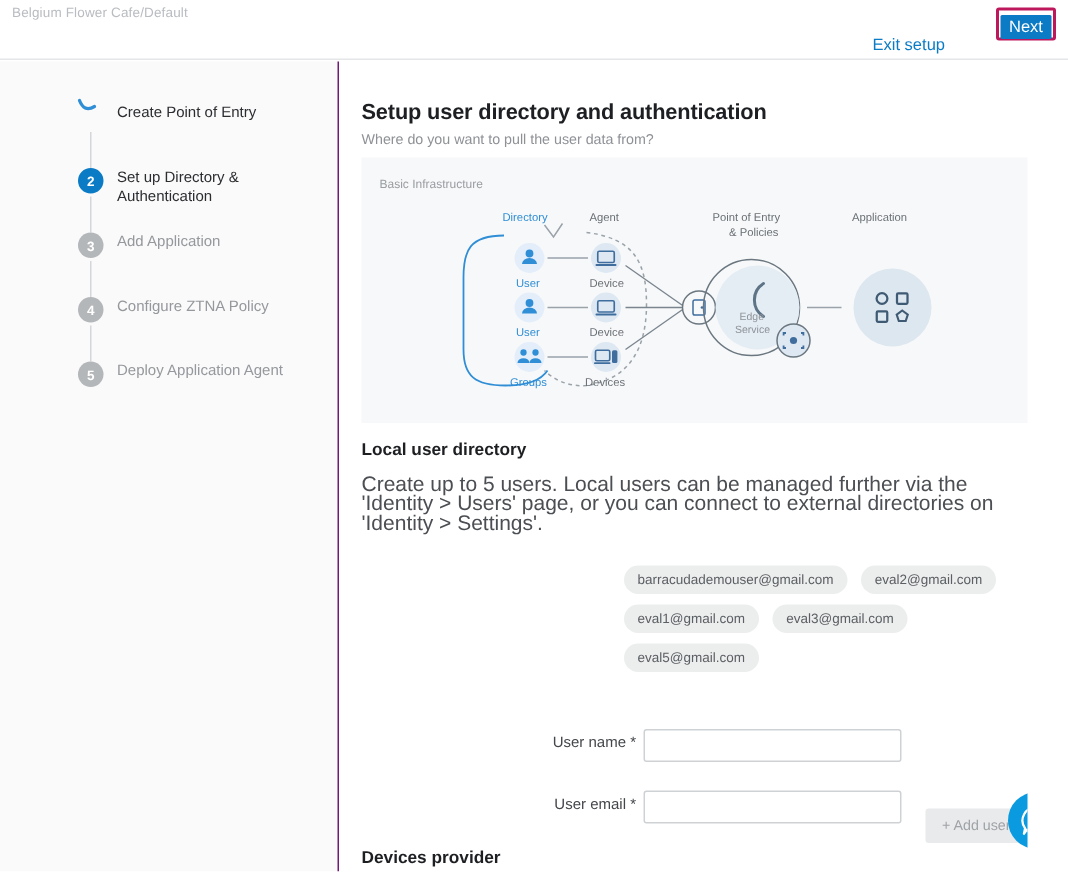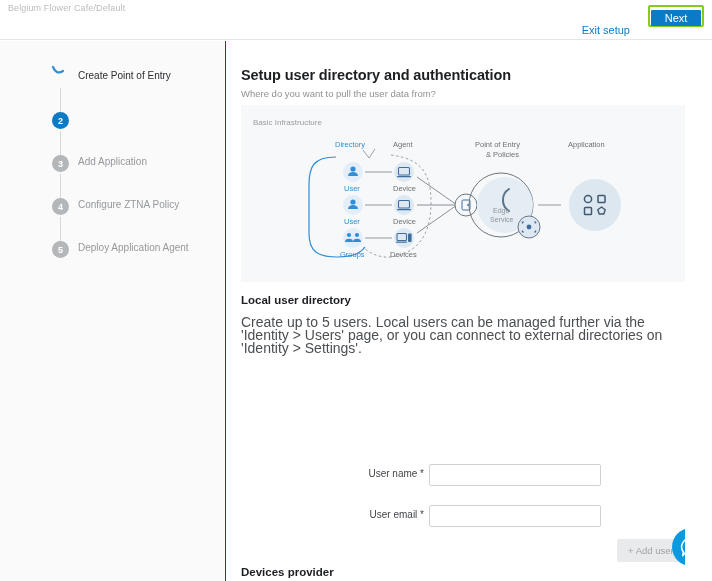--- a/index.html
+++ b/index.html
@@ -23,22 +23,22 @@
   .page-title {
     position: absolute; left: 8px; top: 13px;
     font-size: 15.5px; font-weight: 600; color: #1d1f22; letter-spacing: -.1px;
   }
   .exit-setup {
     position: absolute; right: 82px; top: 24px;
     font-size: 11px; color: #0a7bc4; cursor: pointer;
   }
   .next-wrap {
     position: absolute; right: 8px; top: 5px;
-    width: 56px; height: 22px;
-    border: 2px solid #84cc16; border-radius: 2px;
+    width: 40px; height: 22px;
+    border: 2px solid #be185d; border-radius: 2px;
     padding: 1px;
     margin-left: 38px;
   }
   .next-btn {
     width: 100%; height: 100%;
     background: #0a7bc4; border: none; border-radius: 1px;
     color: #fff; font-size: 11px; font-family: inherit; font-weight: 500;
     cursor: pointer;
   }
 
@@ -106,21 +106,21 @@
 
   .chips { position: absolute; left: 189px; top: 336px; width: 290px; }
   .chip {
     display: inline-block;
     background: #eceded; color: #5c6064;
     border-radius: 10px; padding: 4px 9px 5px;
     font-size: 9px; margin: 0 5px 7px 0;
     vertical-align: top;
   }
 
-  .field-row { position: absolute; left: 0; width: 485px; height: 22px; }
+  .field-row { position: absolute; left: 0; width: 485px; height: 22px; margin-top: 22px; }
   .field-label {
     position: absolute; right: 288px; top: 4px;
     font-size: 10px; color: #43464a; white-space: nowrap;
   }
   .field-input {
     position: absolute; left: 202px; top: 0;
     width: 172px; height: 22px;
     border: 1px solid #cfd2d5; border-radius: 2px;
     background: #ffffff; font-family: inherit; font-size: 10px;
     padding: 0 6px; color: #1d1f22; outline: none;
@@ -162,20 +162,21 @@
           <path d="M2 2 C4 7, 7 9, 12 6" stroke="#2f8ed6" stroke-width="2.2" fill="none" stroke-linecap="round"></path>
         </svg>
       </div>
       <div class="step-line"></div>
       <div class="step-label">Create Point of Entry</div>
     </div>
 
     <div class="step">
       <div class="step-marker active">2</div>
       <div class="step-line"></div>
+      <div class="step-label">Set up Directory &amp; Authentication</div>
     </div>
 
     <div class="step">
       <div class="step-marker todo">3</div>
       <div class="step-line"></div>
       <div class="step-label muted">Add Application</div>
     </div>
 
     <div class="step">
       <div class="step-marker todo">4</div>
@@ -283,20 +284,27 @@
       <circle cx="347" cy="94" r="3.6" fill="none" stroke="#3f5a73" stroke-width="1.5"></circle>
       <rect x="357" y="90.5" width="7" height="7" rx=".8" fill="none" stroke="#3f5a73" stroke-width="1.5"></rect>
       <rect x="343.5" y="102.5" width="7" height="7" rx=".8" fill="none" stroke="#3f5a73" stroke-width="1.5"></rect>
       <path d="M360.5 102 l3.7 2.7 -1.4 4.3 h-4.6 l-1.4 -4.3 z" fill="none" stroke="#3f5a73" stroke-width="1.4"></path>
     </svg>
   </div>
 
   <div class="blk-title" style="left:14px; top:253px;">Local user directory</div>
   <div class="blk-body" style="left:14px; top:275px;">Create up to 5 users. Local users can be managed further via the 'Identity &gt; Users' page, or you can connect to external directories on 'Identity &gt; Settings'.</div>
 
+  <div class="chips">
+    <span class="chip">barracudademouser@gmail.com</span>
+    <span class="chip">eval2@gmail.com</span>
+    <span class="chip">eval1@gmail.com</span>
+    <span class="chip">eval3@gmail.com</span>
+    <span class="chip">eval5@gmail.com</span>
+  </div>
 
   <div class="field-row" style="top:423px;">
     <div class="field-label">User name *</div>
     <input class="field-input" type="text" value="" style="">
   </div>
 
   <div class="field-row" style="top:464px;">
     <div class="field-label">User email *</div>
     <input class="field-input" type="text" value="" style="">
   </div>

